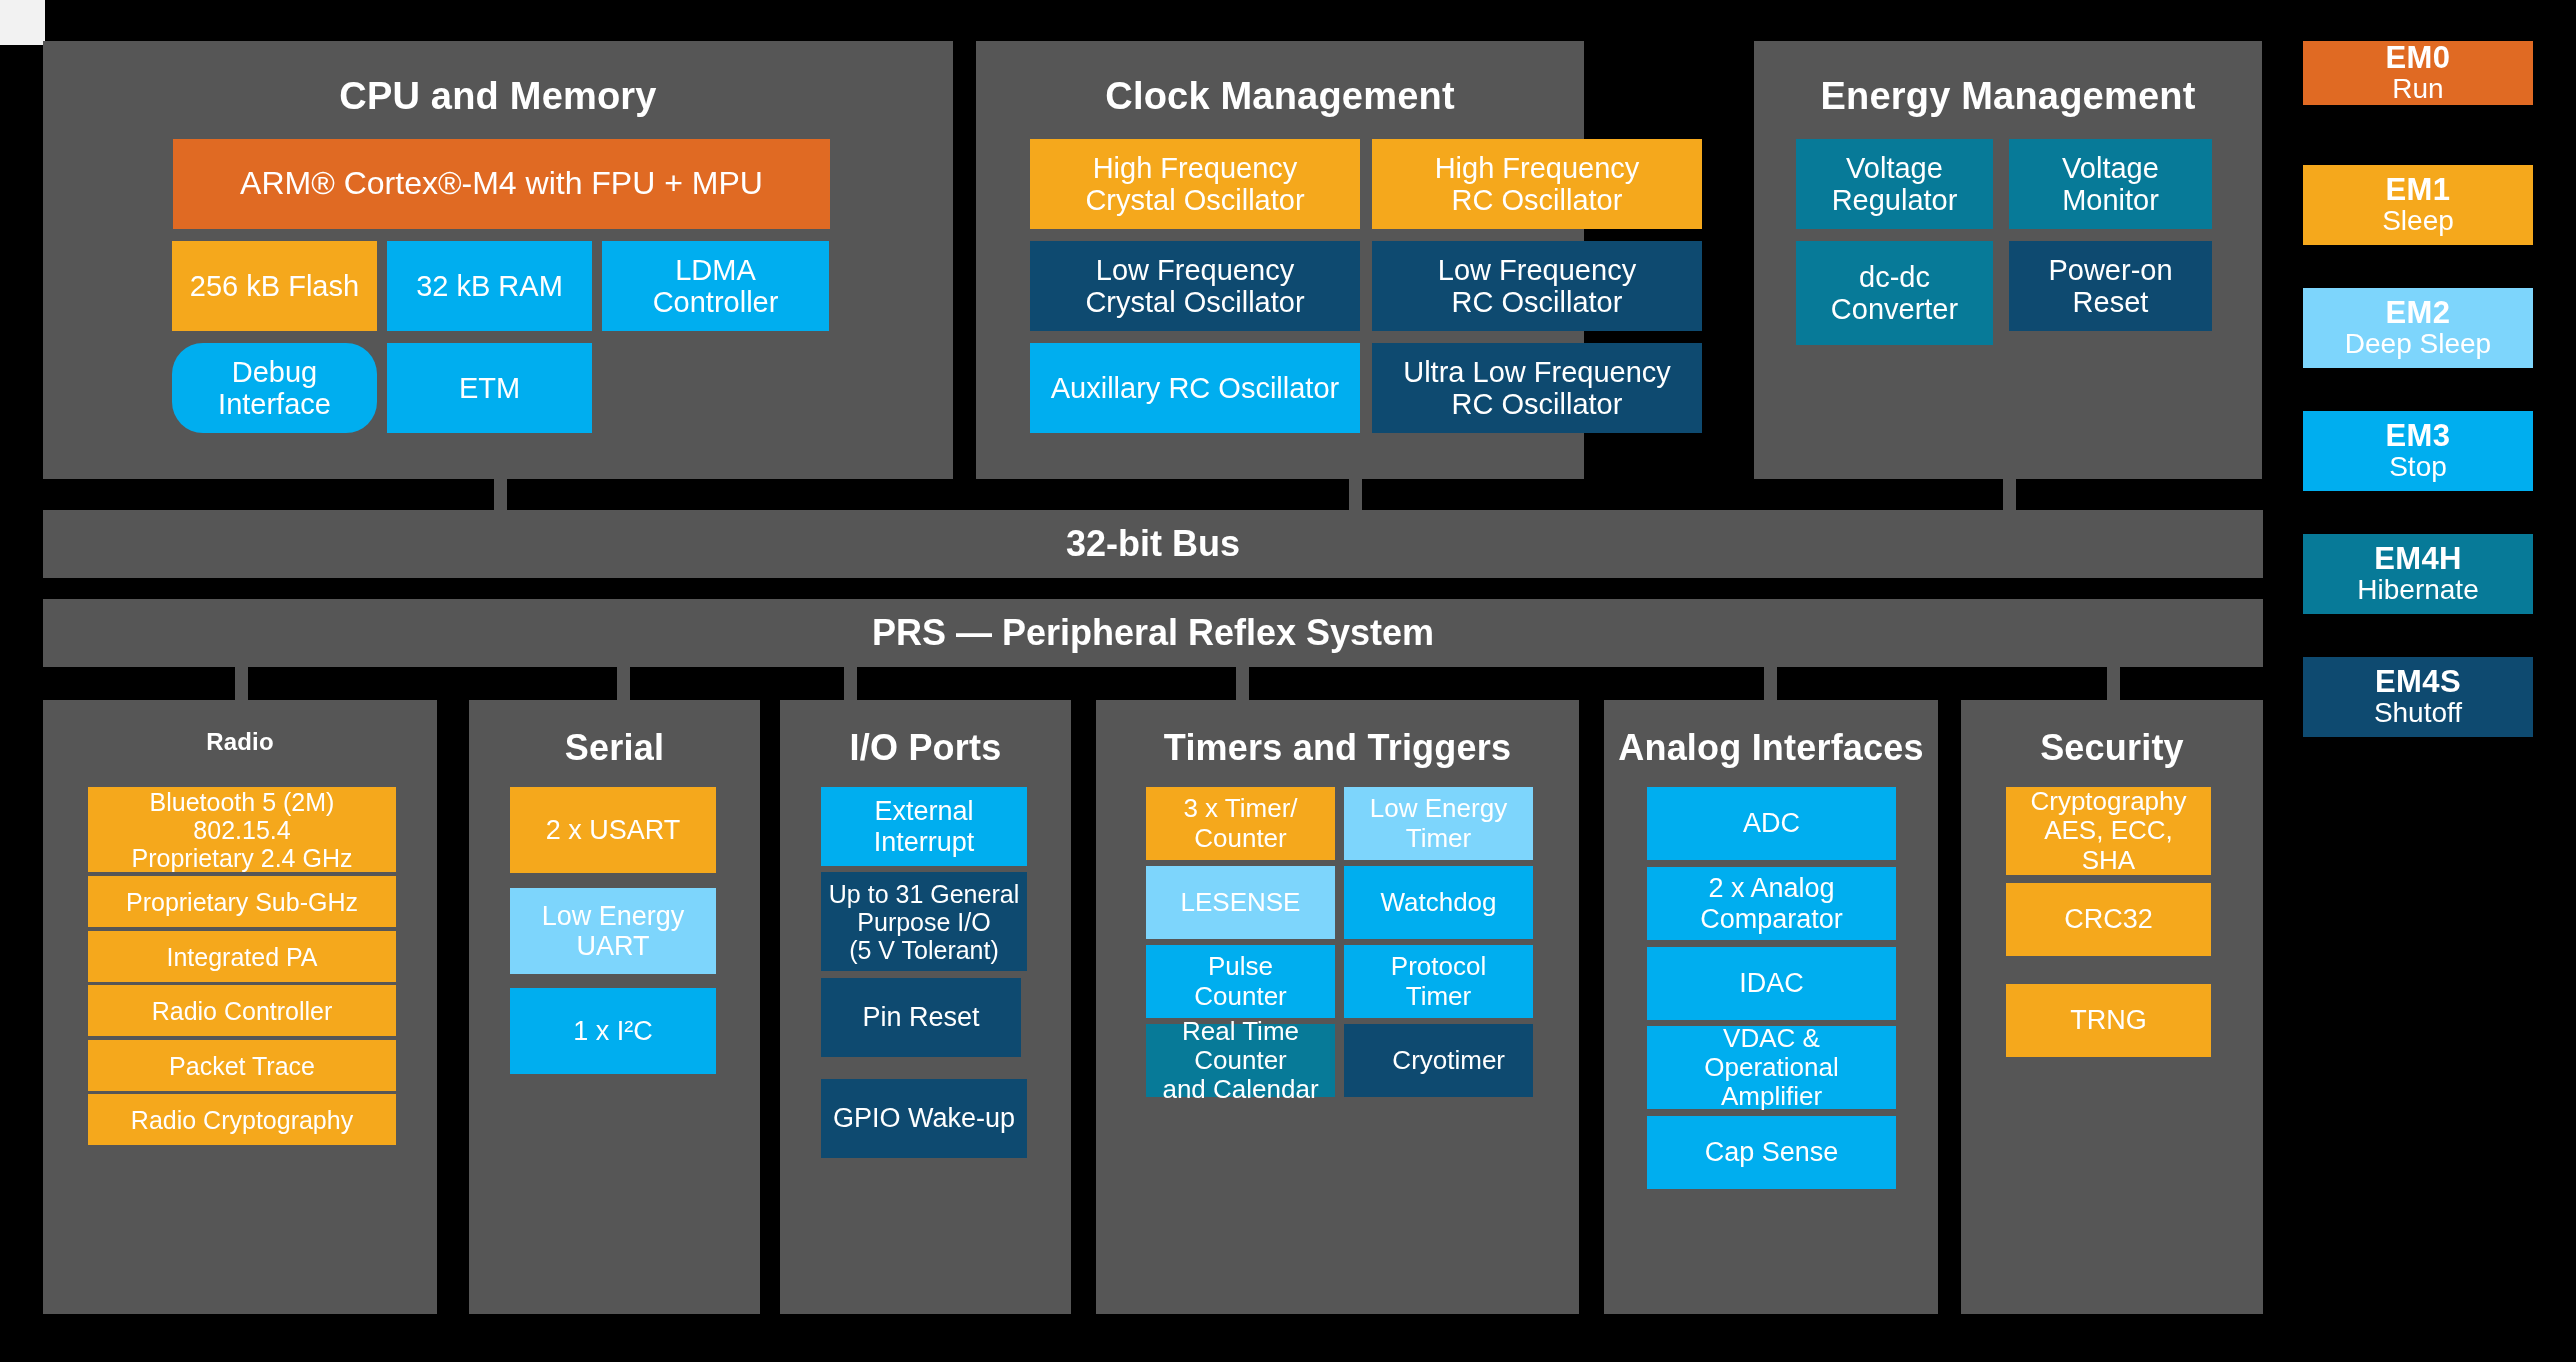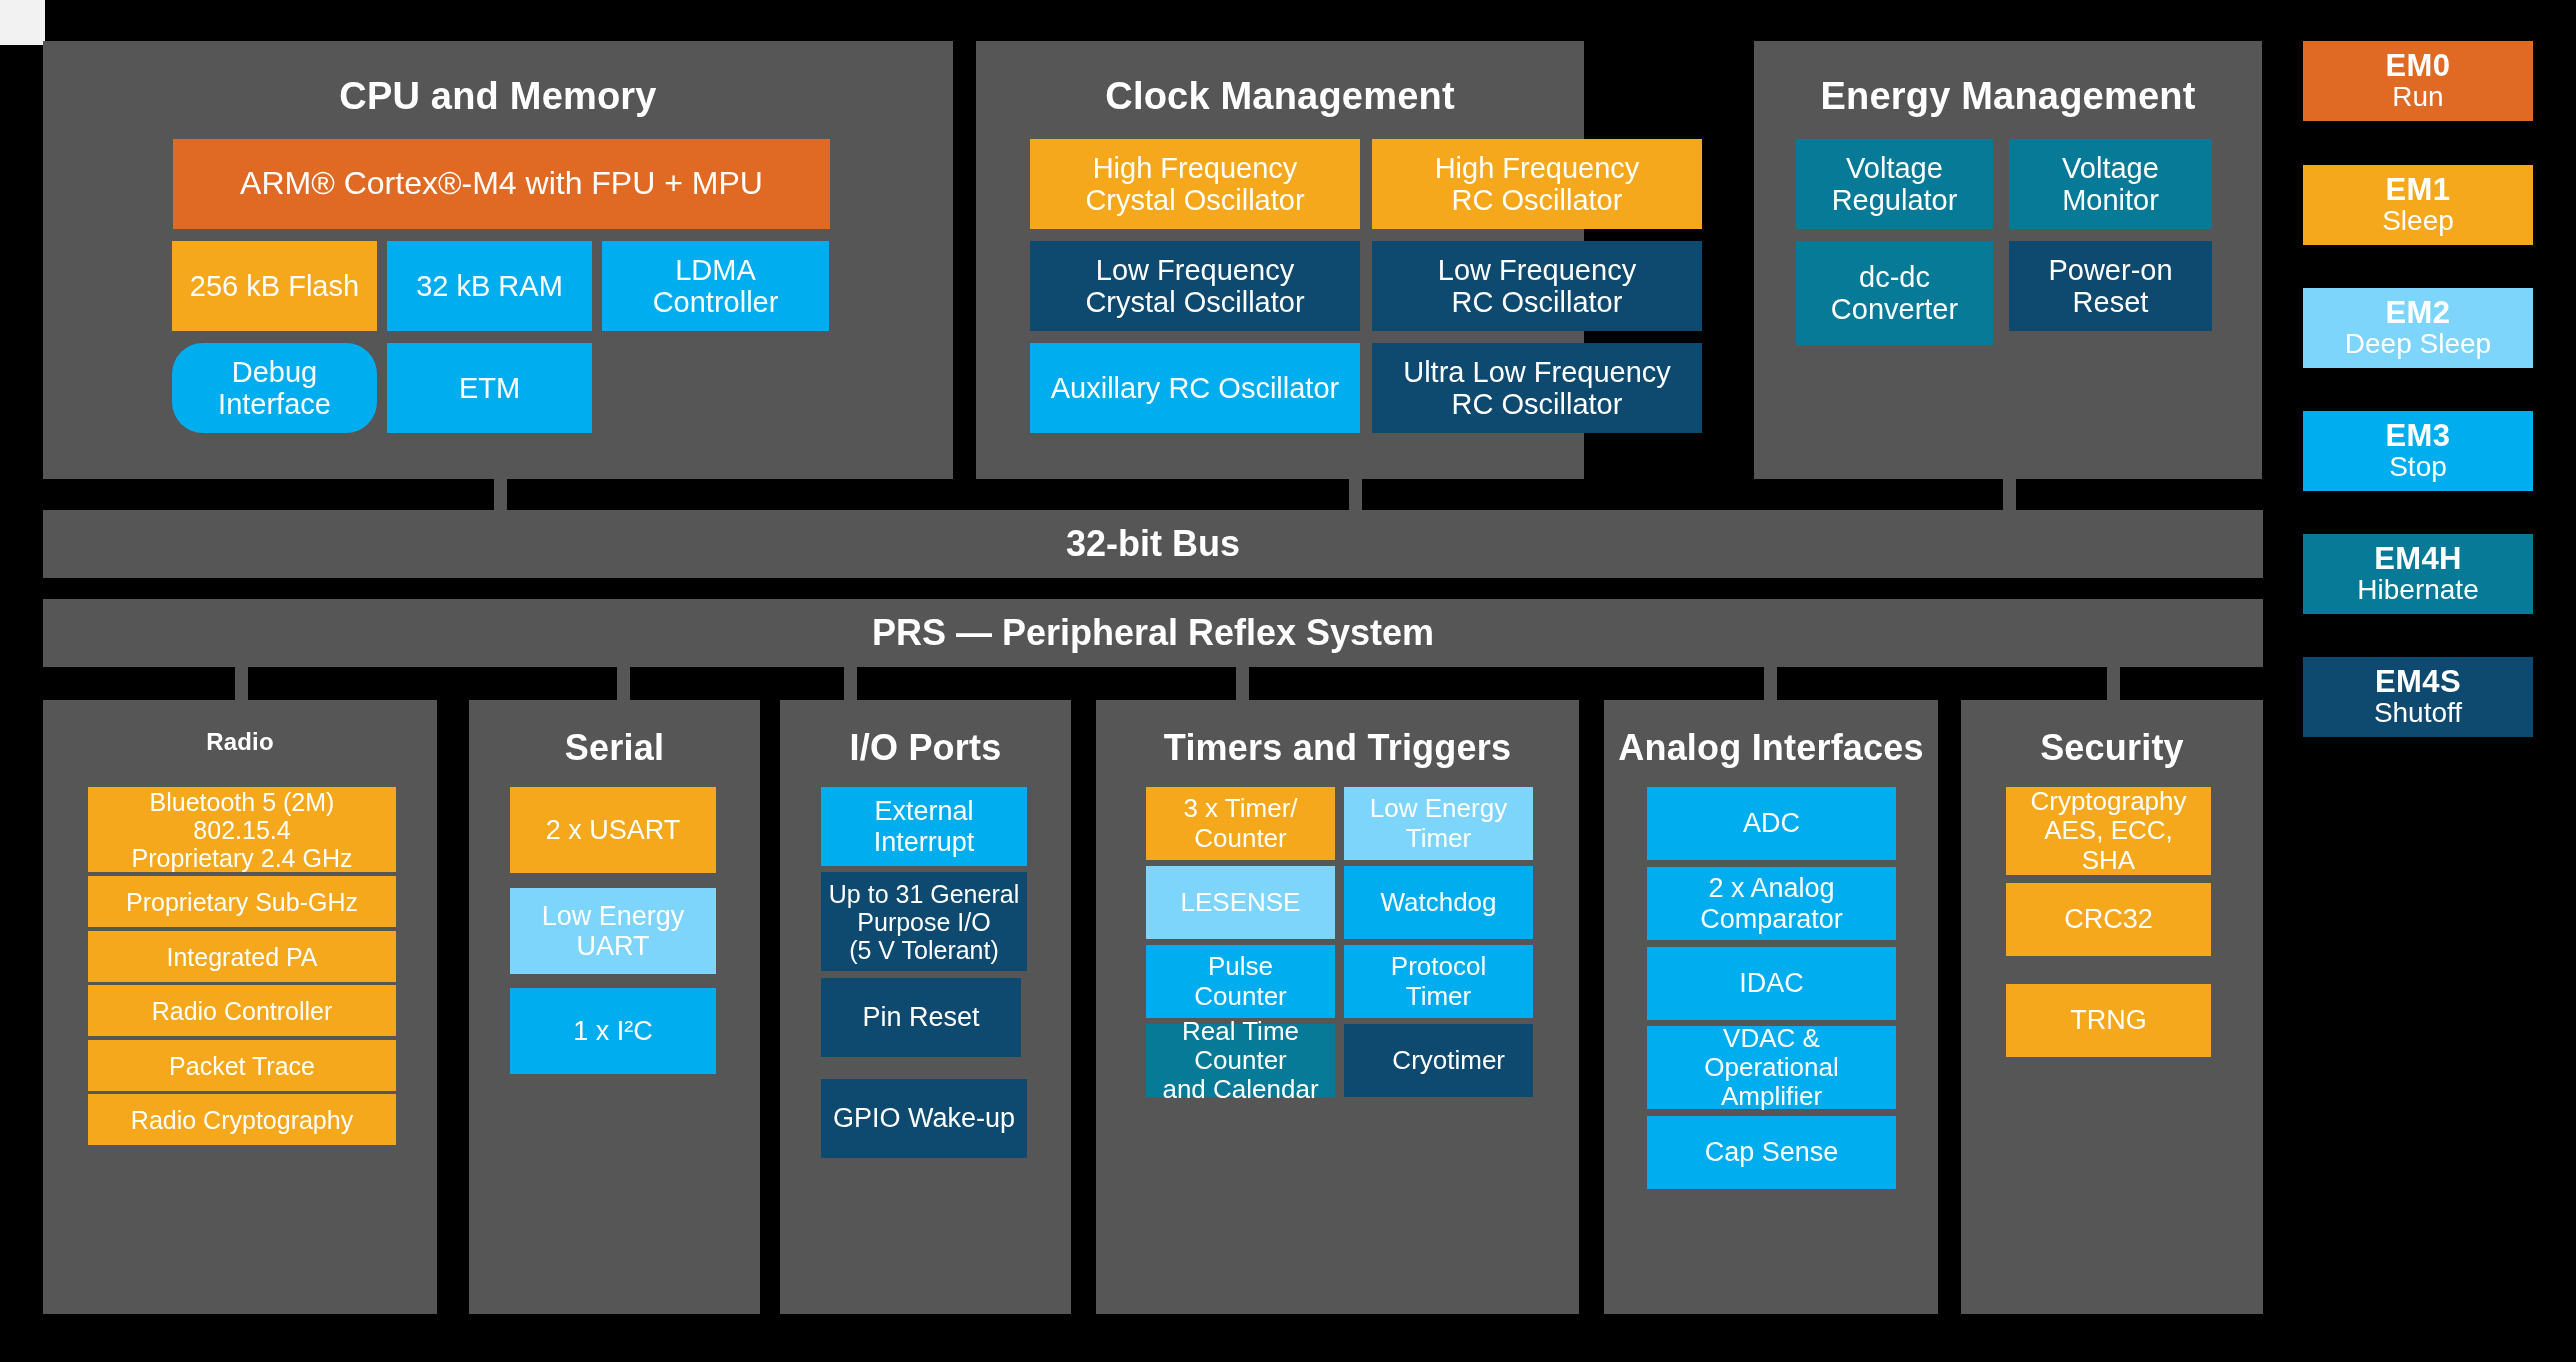--- a/index.html
+++ b/index.html
@@ -344,21 +344,21 @@
 SHA</span>
     </div>
     <div class="cell c-yellow" style="left:45px; top:183px; width:205px; height:73px; font-size:27px;">
       <span>CRC32</span>
     </div>
     <div class="cell c-yellow" style="left:45px; top:284px; width:205px; height:73px; font-size:27px;">
       <span>TRNG</span>
     </div>
   </div>
 
-  <div class="em-item c-orange" style="left:2303px; top:41px; width:230px; height:80px;">
+  <div class="em-item c-orange" style="left:2303px; top:41px; width:230px; height:64px;">
     <span class="em-code">EM0</span>
     <span class="em-name">Run</span>
   </div>
 
   <div class="em-item c-yellow" style="left:2303px; top:165px; width:230px; height:80px;">
     <span class="em-code">EM1</span>
     <span class="em-name">Sleep</span>
   </div>
 
   <div class="em-item c-ltblue" style="left:2303px; top:288px; width:230px; height:80px;">

